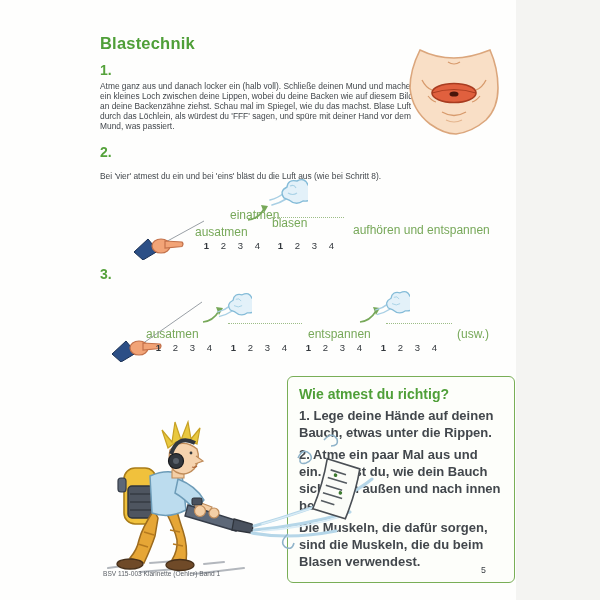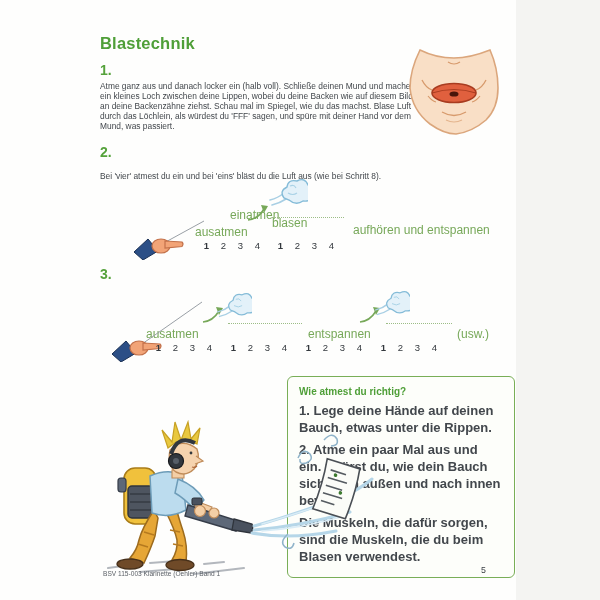--- a/index.html
+++ b/index.html
@@ -13,21 +13,21 @@
   .dotline{position:absolute;height:0;border-bottom:1.6px dotted #9cbd86;}
 
   .counts{position:absolute;display:flex;}
   .counts .count{width:17px;text-align:center;font-size:9.5px;color:#33383d;}
   .counts .count.strong{font-weight:bold;}
   #d2-counts .count:nth-child(5){margin-left:6px;}
   #d3-counts .count:nth-child(4n+1):not(:first-child){margin-left:7px;}
 
   .infobox{position:absolute;left:287px;top:376px;width:228px;box-sizing:border-box;
     background:#fdfefa;border:1.6px solid #79ae57;border-radius:6px;padding:9px 11px 7px 11px;}
-  .infobox h4{margin:0 0 5px 0;font-size:10px;color:#4f9f38;}
+  .infobox h4{margin:0 0 5px 0;font-size:14px;color:#4f9f38;}
   .infobox p{margin:0 0 5px 0;font-size:13px;line-height:17px;color:#42474c;font-weight:bold;}
 
   .footer-text{position:absolute;left:103px;top:570px;font-size:6.6px;color:#5a5f66;}
   .page-num{position:absolute;left:481px;top:565px;font-size:8.8px;color:#3c4146;}
 
   .abs{position:absolute;}
   svg{display:block;}
 </style>
 </head>
 <body>

